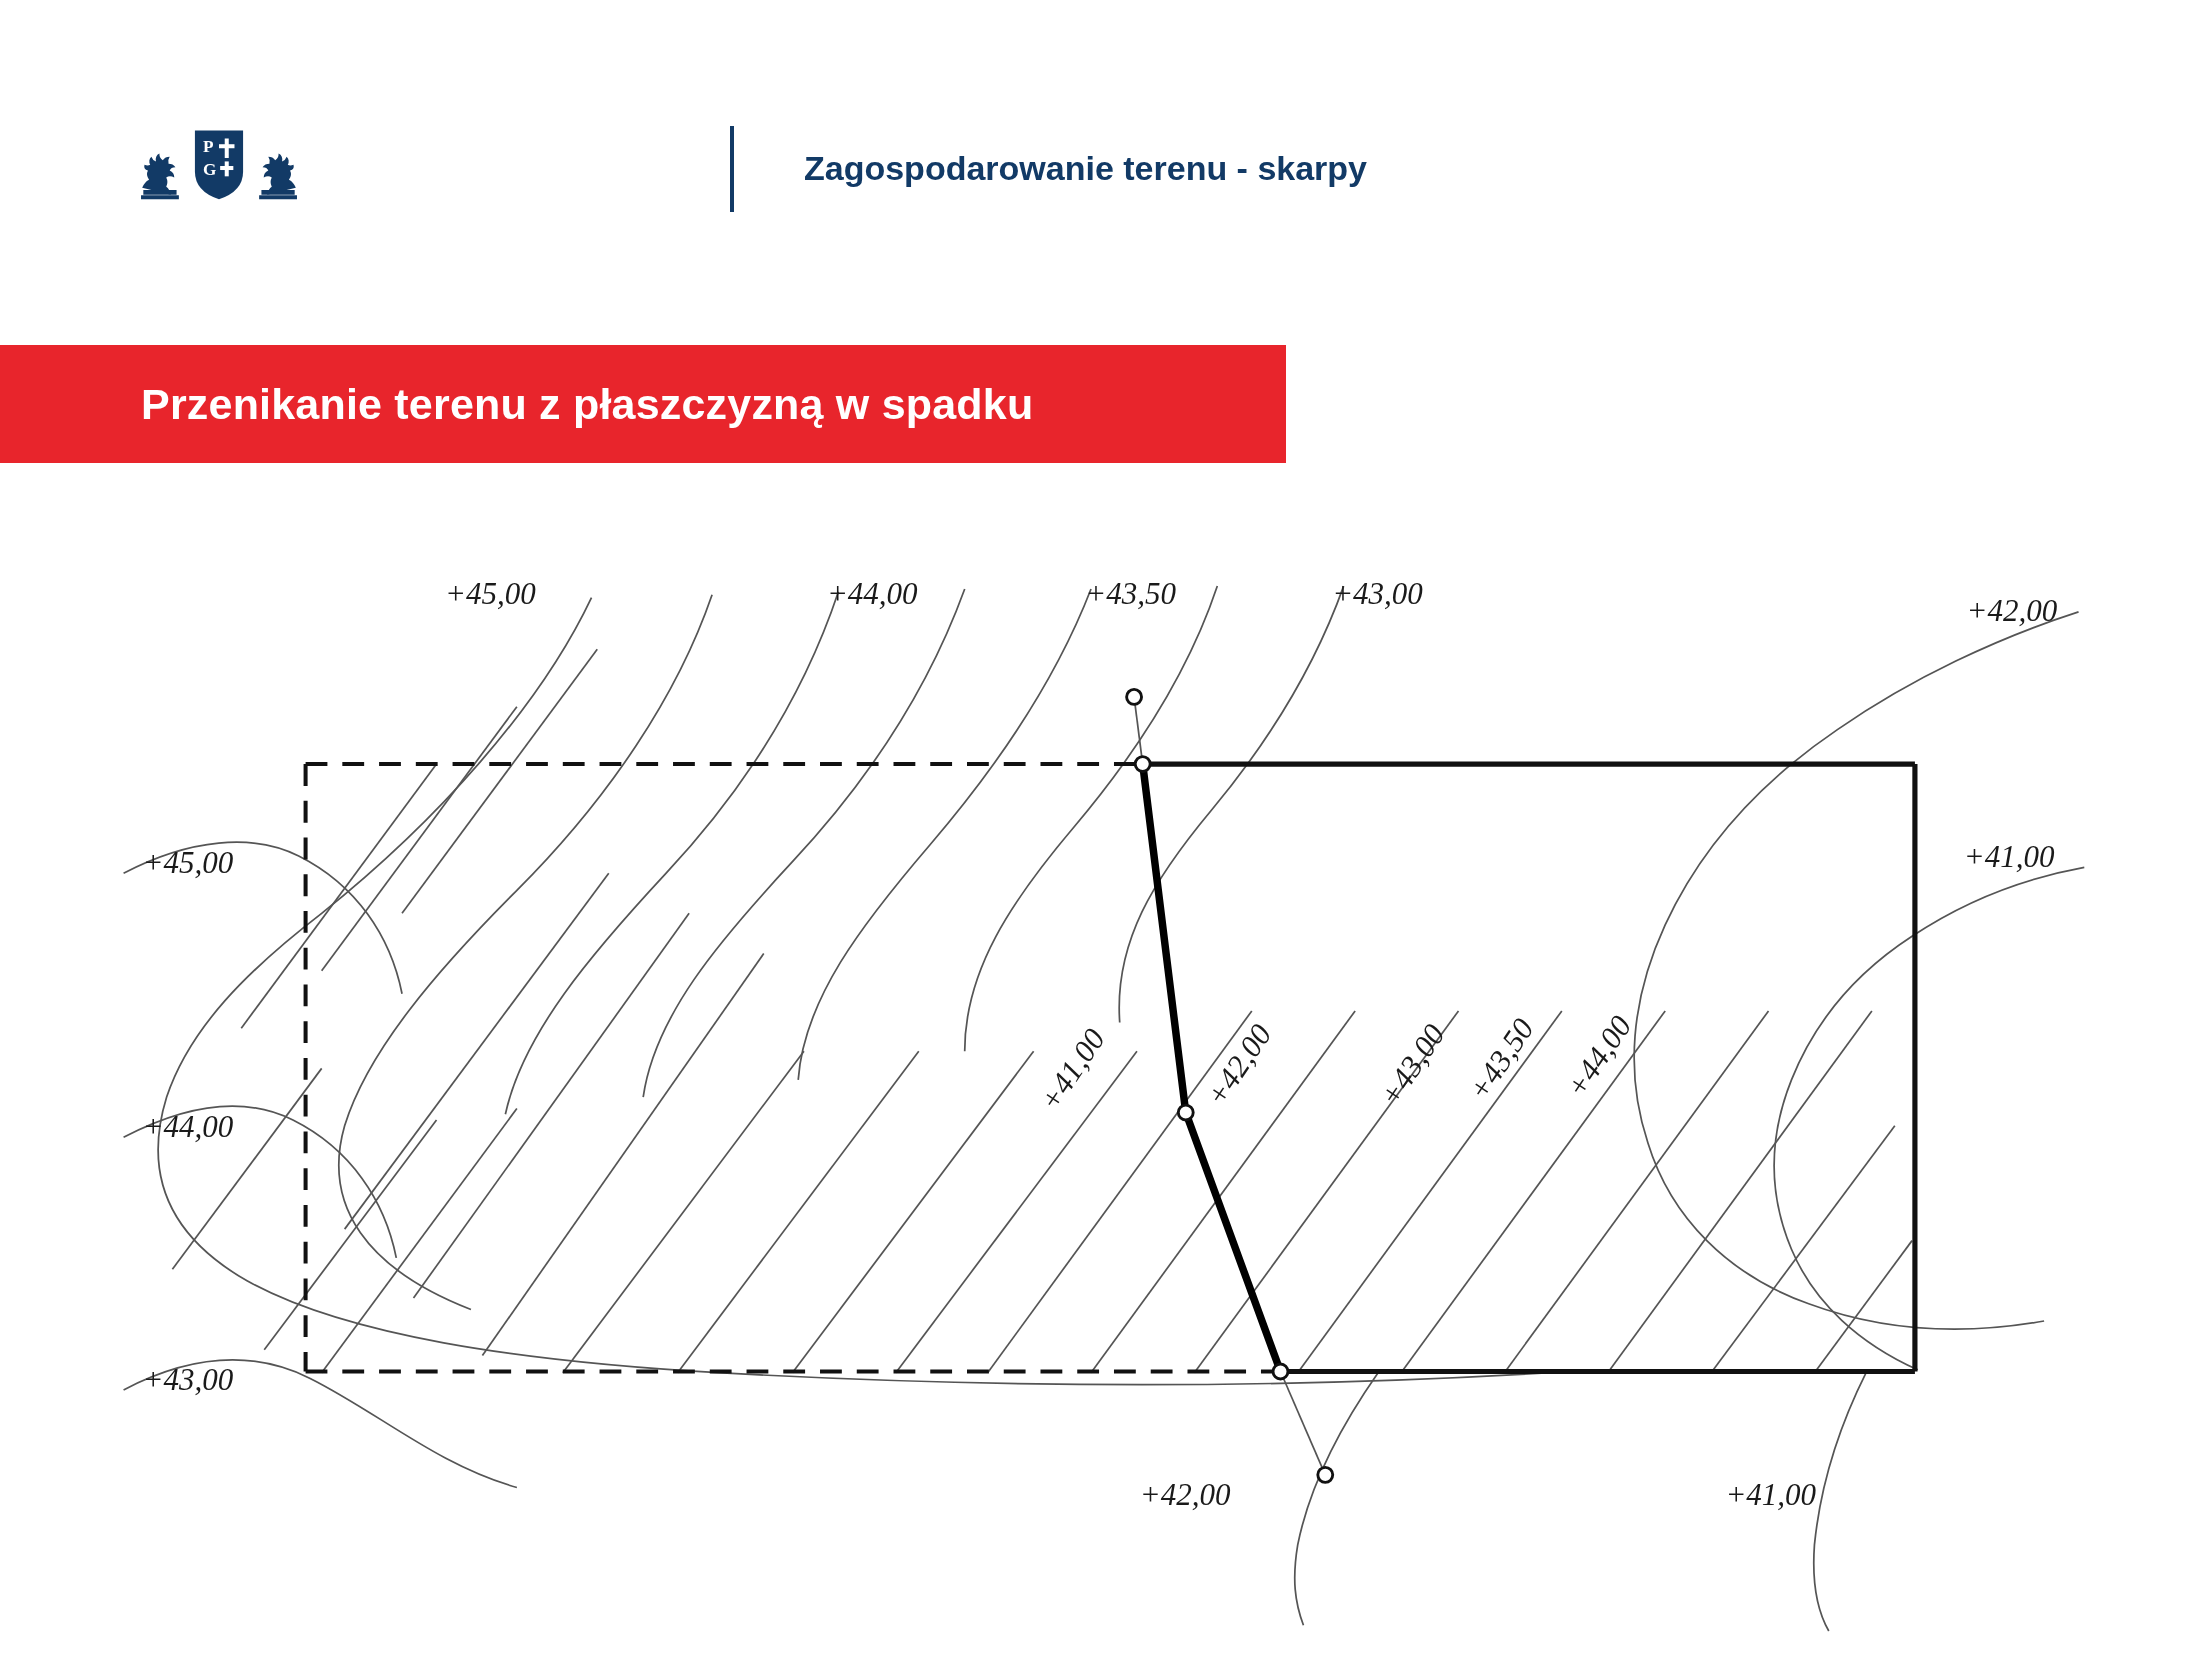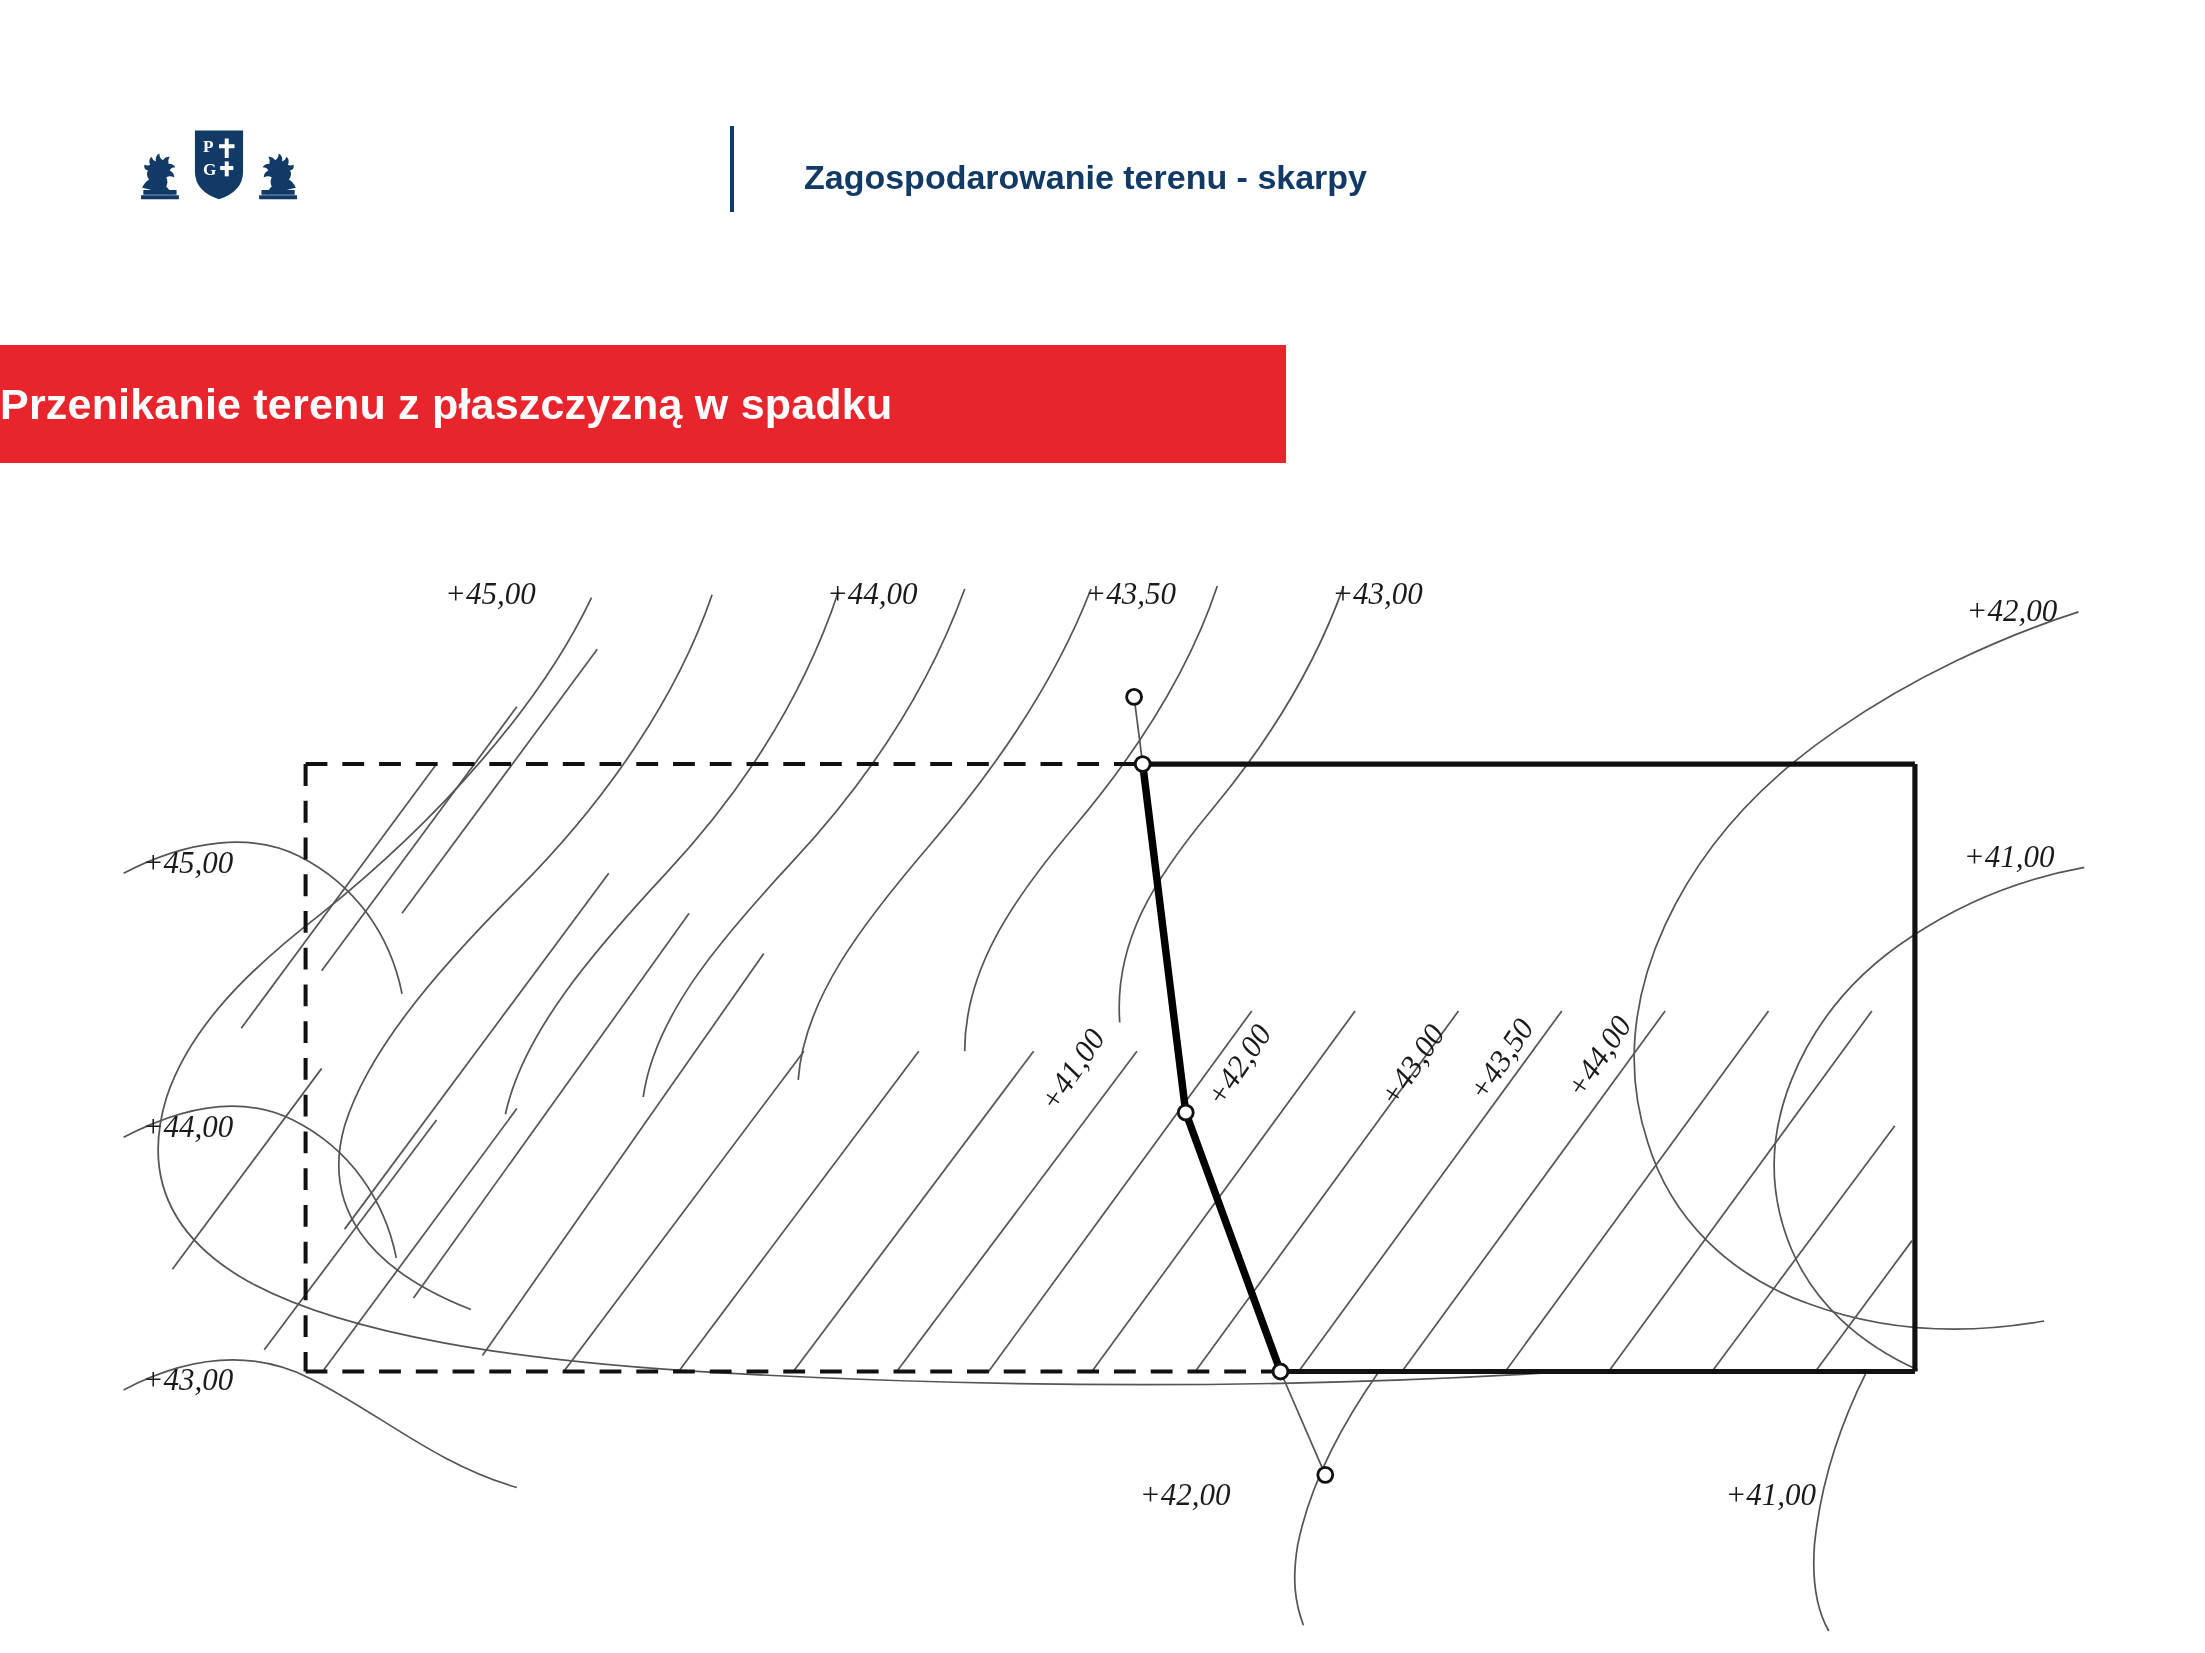--- a/index.html
+++ b/index.html
@@ -60,38 +60,39 @@
   }
   .lecture-no {
     font-size: 34px;
     font-weight: bold;
     line-height: 1.25;
   }
   .lecture-title {
     font-size: 34px;
     font-weight: bold;
     line-height: 1.25;
-    margin-top: 24px;
+    margin-top: 15px;
   }
 
   
   .title-bar {
     position: absolute;
     left: 0;
     top: 345px;
     width: 1286px;
     height: 118px;
     background: #e8252c;
     display: flex;
     align-items: center;
   }
   .title-bar-text {
     color: #ffffff;
     font-size: 43px;
     font-weight: bold;
+    margin-left: 141px;
     letter-spacing: 0.2px;
   }
 
   
   .drawing {
     position: absolute;
     left: 0;
     top: 477px;
     width: 1760px;
     height: 1177px;

